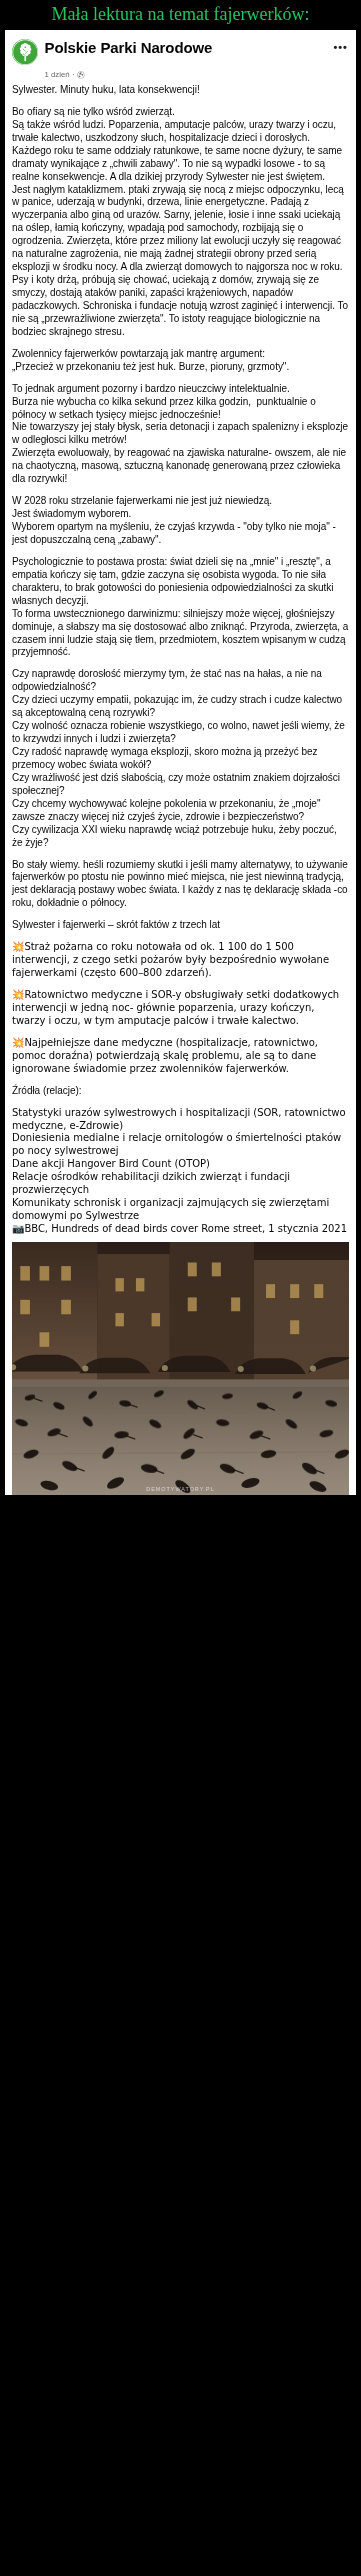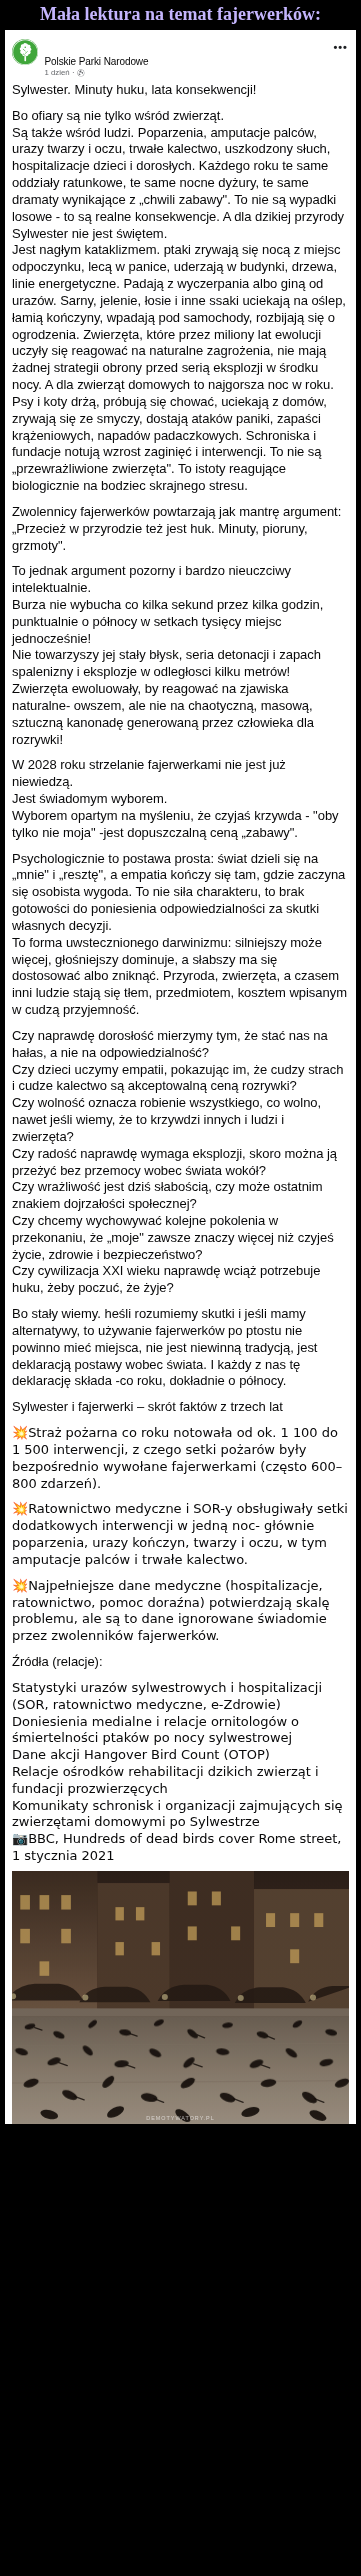--- a/index.html
+++ b/index.html
@@ -21,23 +21,23 @@
     padding-bottom: 0;
   }
   
   .headline-bar {
     width: 100%;
     background: #000000;
     padding: 5.4px 0 6px 0;
     text-align: center;
   }
   .headline {
-    color: #c4b5fd;
+    color: #22c55e;
     font-family: "Liberation Serif", serif;
-    font-weight: bold;
+    font-weight: normal;
     font-size: 18px;
     line-height: 1.05;
     letter-spacing: 0px;
     margin: 0;
     padding: 0 3.6px;
   }
   
   .card-wrap {
     padding: 0 4.8px;
     background: #000000;
@@ -57,50 +57,49 @@
     border-radius: 50%;
     background: #3fa63a;
     flex: 0 0 26.5px;
     position: relative;
     overflow: hidden;
     margin-right: 6px;
   }
   .avatar svg { display: block; width: 26.5px; height: 26.5px; }
   .ph-text { flex: 1 1 auto; min-width: 0; padding-top: 0.6px; }
   .page-name {
-    font-size: 10px;
-    font-weight: normal;
+    font-size: 15px;
+    font-weight: bold;
     color: #050505;
     line-height: 1.2;
     letter-spacing: -0.1px;
-    margin-top: 17px;
   }
   .meta-row {
     display: flex;
     align-items: center;
     font-size: 7.8px;
     color: #65676b;
-    margin-top: 0;
+    margin-top: 13px;
     line-height: 1.3;
   }
   .meta-sep { margin: 0 2.4px; }
   .globe-icon { display: inline-block; width: 7.8px; height: 7.8px; }
   .globe-icon svg { display: block; }
   .more-dots {
     flex: 0 0 auto;
     color: #1c1e21;
     font-size: 11px;
     letter-spacing: 0.9px;
     line-height: 1;
     padding: 3.6px 1.2px 0 4.8px;
     font-weight: bold;
   }
   
   .post-body {
-    font-size: 13px;
+    font-size: 10px;
     line-height: 1.295;
     color: #080809;
     letter-spacing: -0.03px;
     word-spacing: 0px;
     padding-bottom: 1.2px;
   }
   .para { margin: 0; white-space: pre-wrap; }
   .para.gap { margin-top: 9px; }
   .emoji { font-family: "DejaVu Sans", sans-serif; }
   
@@ -175,21 +174,21 @@
         </div>
         <div class="more-dots">•••</div>
       </div>
 
       <div class="post-body">
         <p class="para">Sylwester. Minuty huku, lata konsekwencji!</p>
         <p class="para gap">Bo ofiary są nie tylko wśród zwierząt.
 Są także wśród ludzi. Poparzenia, amputacje palców, urazy twarzy i oczu, trwałe kalectwo, uszkodzony słuch, hospitalizacje dzieci i dorosłych. Każdego roku te same oddziały ratunkowe, te same nocne dyżury, te same dramaty wynikające z „chwili zabawy". To nie są wypadki losowe - to są realne konsekwencje. A dla dzikiej przyrody Sylwester nie jest świętem.
 Jest nagłym kataklizmem. ptaki zrywają się nocą z miejsc odpoczynku, lecą w panice, uderzają w budynki, drzewa, linie energetyczne. Padają z wyczerpania albo giną od urazów. Sarny, jelenie, łosie i inne ssaki uciekają na oślep, łamią kończyny, wpadają pod samochody, rozbijają się o ogrodzenia. Zwierzęta, które przez miliony lat ewolucji uczyły się reagować na naturalne zagrożenia, nie mają żadnej strategii obrony przed serią eksplozji w środku nocy. A dla zwierząt domowych to najgorsza noc w roku. Psy i koty drżą, próbują się chować, uciekają z domów, zrywają się ze smyczy, dostają ataków paniki, zapaści krążeniowych, napadów padaczkowych. Schroniska i fundacje notują wzrost zaginięć i interwencji. To nie są „przewrażliwione zwierzęta". To istoty reagujące biologicznie na bodziec skrajnego stresu.</p>
         <p class="para gap">Zwolennicy fajerwerków powtarzają jak mantrę argument:
-„Przecież w przyrodzie też jest huk. Minuty, pioruny, grzmoty".</p>
+„Przecież w przekonaniu też jest huk. Burze, pioruny, grzmoty".</p>
         <p class="para gap">To jednak argument pozorny i bardzo nieuczciwy intelektualnie.
 Burza nie wybucha co kilka sekund przez kilka godzin,  punktualnie o północy w setkach tysięcy miejsc jednocześnie!
 Nie towarzyszy jej stały błysk, seria detonacji i zapach spalenizny i eksplozje w odległosci kilku metrów!
 Zwierzęta ewoluowały, by reagować na zjawiska naturalne- owszem, ale nie na chaotyczną, masową, sztuczną kanonadę generowaną przez człowieka dla rozrywki!</p>
         <p class="para gap">W 2028 roku strzelanie fajerwerkami nie jest już niewiedzą.
 Jest świadomym wyborem.
 Wyborem opartym na myśleniu, że czyjaś krzywda - "oby tylko nie moja" -jest dopuszczalną ceną „zabawy".</p>
         <p class="para gap">Psychologicznie to postawa prosta: świat dzieli się na „mnie" i „resztę", a empatia kończy się tam, gdzie zaczyna się osobista wygoda. To nie siła charakteru, to brak gotowości do poniesienia odpowiedzialności za skutki własnych decyzji.
 To forma uwstecznionego darwinizmu: silniejszy może więcej, głośniejszy dominuje, a słabszy ma się dostosować albo zniknąć. Przyroda, zwierzęta, a czasem inni ludzie stają się tłem, przedmiotem, kosztem wpisanym w cudzą przyjemność.</p>
         <p class="para gap">Czy naprawdę dorosłość mierzymy tym, że stać nas na hałas, a nie na odpowiedzialność?

